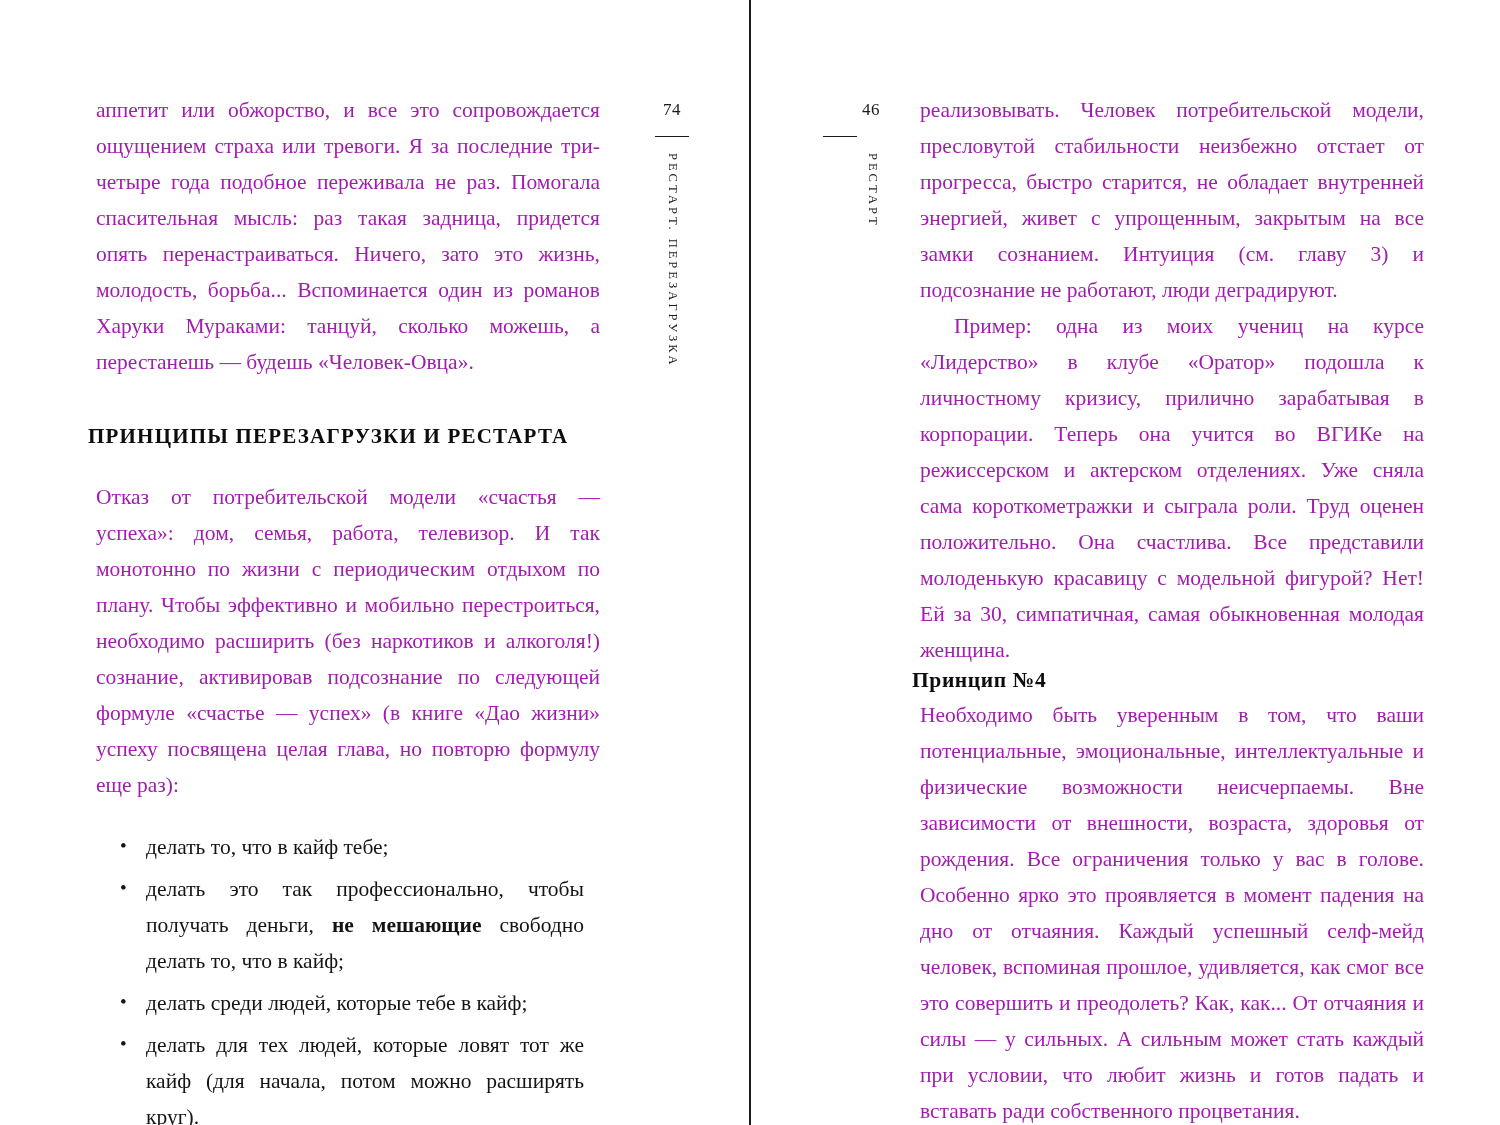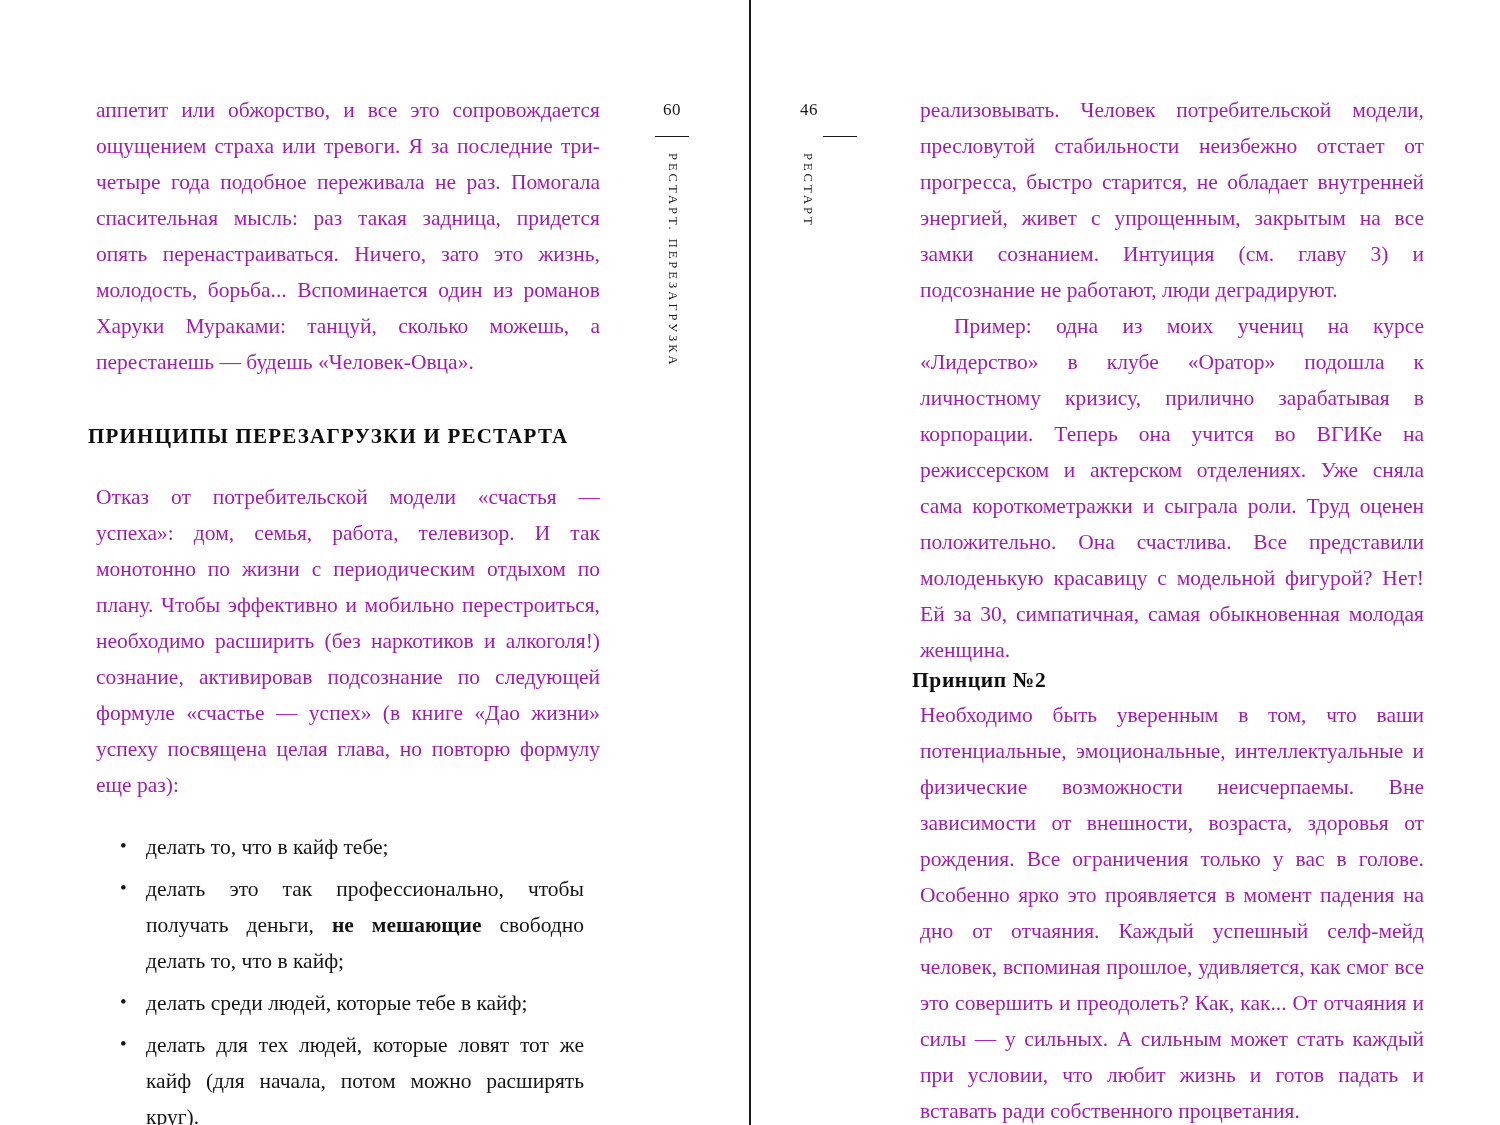--- a/index.html
+++ b/index.html
@@ -53,21 +53,21 @@
     position: absolute;
     left: 162px;
     top: 92px;
     width: 512px;
   }
   .page-right .folio-block {
     position: absolute;
     left: 50px;
     top: 100px;
     width: 80px;
-    text-align: left;
+    text-align: right;
   }
 
   .folio {
     font-size: 17px;
     letter-spacing: 0.5px;
     color: #1a1a1a;
     font-family: "Liberation Serif", serif;
   }
   .folio-rule {
     width: 34px;
@@ -146,21 +146,21 @@
 </head>
 <body>
 
 <div class="spread">
 
   <div class="gutter"></div>
 
   <div class="page page-left">
 
     <div class="folio-block">
-      <div class="folio">60</div>
+      <div class="folio">74</div>
       <div class="folio-rule"></div>
       <div class="running-head">Рестарт. Перезагрузка</div>
     </div>
 
     <div class="text-col">
       <p class="body noindent">аппетит или обжорство, и все это сопровождается ощущением страха или тревоги. Я за последние три-четыре года подобное переживала не раз. Помогала спасительная мысль: раз такая задница, придется опять перенастраиваться. Ничего, зато это жизнь, молодость, борьба... Вспоминается один из романов Харуки Мураками: танцуй, сколько можешь, а перестанешь — будешь «Человек-Овца».</p>
 
       <h2 class="section">Принципы перезагрузки и рестарта</h2>
 
       <p class="body noindent">Отказ от потребительской модели «счастья — успеха»: дом, семья, работа, телевизор. И так монотонно по жизни с периодическим отдыхом по плану. Чтобы эффективно и мобильно перестроиться, необходимо расширить (без наркотиков и алкоголя!) сознание, активировав подсознание по следующей формуле «счастье — успех» (в книге «Дао жизни» успеху посвящена целая глава, но повторю формулу еще раз):</p>
@@ -182,20 +182,20 @@
     <div class="folio-block">
       <div class="folio">46</div>
       <div class="folio-rule"></div>
       <div class="running-head">Рестарт</div>
     </div>
 
     <div class="text-col">
       <p class="body noindent">реализовывать. Человек потребительской модели, пресловутой стабильности неизбежно отстает от прогресса, быстро старится, не обладает внутренней энергией, живет с упрощенным, закрытым на все замки сознанием. Интуиция (см. главу 3) и подсознание не работают, люди деградируют.</p>
       <p class="body">Пример: одна из моих учениц на курсе «Лидерство» в клубе «Оратор» подошла к личностному кризису, прилично зарабатывая в корпорации. Теперь она учится во ВГИКе на режиссерском и актерском отделениях. Уже сняла сама короткометражки и сыграла роли. Труд оценен положительно. Она счастлива. Все представили молоденькую красавицу с модельной фигурой? Нет! Ей за 30, симпатичная, самая обыкновенная молодая женщина.</p>
 
-      <h3 class="principle gap-before">Принцип №2</h3>
+      <h3 class="principle gap-before">Принцип №4</h3>
       <p class="body noindent">Необходимо быть уверенным в том, что ваши потенциальные, эмоциональные, интеллектуальные и физические возможности неисчерпаемы. Вне зависимости от внешности, возраста, здоровья от рождения. Все ограничения только у вас в голове. Особенно ярко это проявляется в момент падения на дно от отчаяния. Каждый успешный селф-мейд человек, вспоминая прошлое, удивляется, как смог все это совершить и преодолеть? Как, как... От отчаяния и силы — у сильных. А сильным может стать каждый при условии, что любит жизнь и готов падать и вставать ради собственного процветания.</p>
 
       <p class="body">Ко мне на лекцию пришла девушка с церебральным параличом, абсолютно несчастная, без работы и одинокая. Дошла до ручки. Через два года вернулась</p>
     </div>
   </div>
 
 </div>
 
 </body></html>

